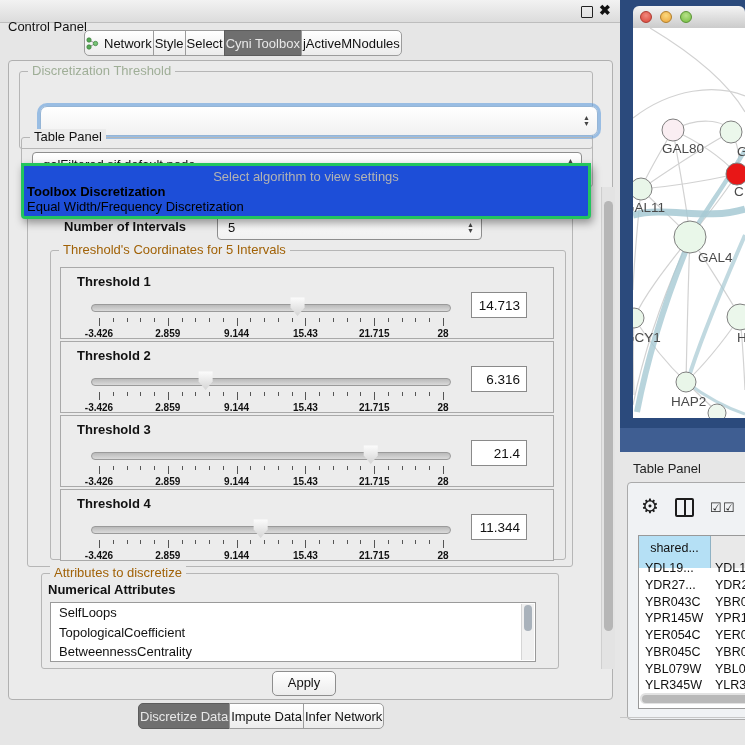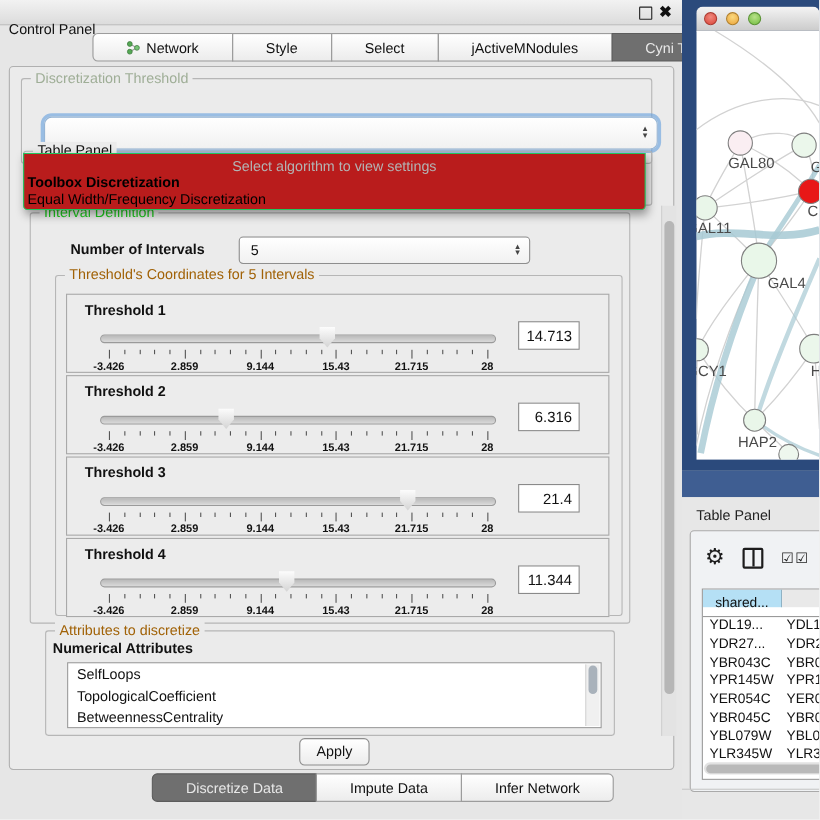--- a/index.html
+++ b/index.html
@@ -9,43 +9,43 @@
   #left{position:absolute;left:0;top:0;width:620px;height:745px;background:#e6e6e6;}
   #cp-titlebar{position:absolute;left:0;top:0;width:620px;height:22px;
       background:linear-gradient(#f2f2f2,#dcdcdc);border-bottom:1px solid #bdbdbd;}
   #cp-title{position:absolute;left:8px;top:19px;font-size:13px;color:#111;}
   #float-btn{position:absolute;left:581px;top:6px;width:10px;height:10px;border:1.6px solid #222;border-radius:1px;}
   #close-btn{position:absolute;left:599px;top:2px;font-size:14px;font-weight:bold;color:#111;}
   .tabbar{position:absolute;display:flex;}
   #top-tabs{left:85px;top:30px;}
   #bottom-tabs{left:139px;top:703px;}
   .tab{border:1px solid #9c9c9c;background:linear-gradient(#ffffff,#ececec);
-       padding:3px 30px;font-size:13px;color:#111;margin-left:-1px;height:18px;
+       padding:3px 1px;font-size:13px;color:#111;margin-left:-1px;height:18px;
        display:flex;align-items:center;gap:5px;white-space:nowrap;text-align:right;}
   .tab:first-child{border-radius:5px 0 0 5px;}
   .tab:last-child{border-radius:0 5px 5px 0;}
   .tab.selected{background:#6f6f6f;color:#e8e8e8;border-color:#5c5c5c;}
   #main-panel{position:absolute;left:8px;top:60px;width:603px;height:638px;
       background:#ebebeb;border:1px solid #b0b0b0;border-radius:4px;}
   .groupbox{position:absolute;border:1px solid #b6b6b6;border-radius:3px;}
   .grouptitle{position:absolute;top:-9px;left:8px;background:#ebebeb;padding:0 4px;font-size:13px;}
   .gt-green{color:#1fca1f;}
   .gt-blue{color:#a16207;}
   .gt-faded{color:#9fae97;}
   
   .combo{position:absolute;border:1px solid #8e8e8e;border-radius:4px;
       background:linear-gradient(#ffffff,#f1f1f1);display:flex;align-items:center;
       font-size:13px;color:#111;padding-left:10px;box-sizing:border-box;}
   .stepper{position:absolute;right:7px;top:50%;transform:translateY(-50%);
       font-size:7px;line-height:6px;color:#444;text-align:center;}
   #algo-combo{left:20px;top:34px;width:558px;height:30px;border-radius:7px;
       border:1px solid #95b5d6;box-shadow:0 0 0 3px rgba(98,158,221,.6);}
   
-  #algo-popup{position:absolute;left:12px;top:78px;width:564px;height:50px;background:#b91c1c;
-      border:1px solid #22c55e;border-radius:0 0 4px 4px;z-index:30;
+  #algo-popup{position:absolute;left:12px;top:102px;width:564px;height:50px;background:#1d4ed8;
+      border:3px solid #22c55e;border-radius:0 0 4px 4px;z-index:30;
       box-shadow:2px 4px 9px rgba(0,0,0,.38);}
   #popup-hint{position:absolute;left:0;top:3px;width:100%;text-align:center;font-size:13px;color:#b3b3b3;}
   .popup-item{position:absolute;left:3px;font-size:13px;color:#000;}
   #popup-item-0{top:18px;font-weight:bold;}
   #popup-item-1{top:33px;}
   
   .threshold-panel{position:absolute;left:9px;width:492px;height:70px;border:1px solid #a9a9a9;background:#ececec;}
   .th-label{position:absolute;left:16px;top:6px;font-size:13px;font-weight:bold;color:#111;}
   .th-slider{position:absolute;left:30px;top:24px;width:360px;height:44px;}
   .track{position:absolute;left:0;top:12px;width:358px;height:6px;border:1px solid #9a9a9a;border-radius:4px;
@@ -57,21 +57,21 @@
   .tickspan{position:absolute;left:8px;top:26px;width:344px;height:9px;}
   .tick{position:absolute;top:0;width:1px;background:#555;}
   .tick.minor{height:4px;}
   .tick.major{height:8px;}
   .labelspan{position:absolute;left:8px;top:36px;width:344px;height:12px;}
   .tick-label{position:absolute;transform:translateX(-50%);font-size:10px;font-weight:bold;color:#111;white-space:nowrap;}
   .th-value{position:absolute;left:410px;top:24px;width:56px;height:26px;border:1px solid #8a8a8a;
       background:#fff;font-size:13.5px;text-align:right;padding:0 6px 0 0;box-sizing:border-box;
       font-family:"Liberation Sans",sans-serif;color:#111;}
   
-  #attr-list{position:absolute;left:19px;top:28px;width:484px;height:58px;background:#ffffff;
+  #attr-list{position:absolute;left:8px;top:28px;width:484px;height:58px;background:#ffffff;
       border:1px solid #9a9a9a;overflow:hidden;}
   .attr-item{height:19.5px;line-height:19.5px;padding-left:8px;font-size:13px;color:#111;}
   #attr-scroll{position:absolute;right:1px;top:1px;width:12px;height:56px;background:#f0f0f0;border-left:1px solid #d5d5d5;}
   #attr-scroll-thumb{position:absolute;left:1.5px;top:1px;width:8px;height:26px;background:#a9b2bb;border-radius:4px;}
   
   #outer-scroll{position:absolute;left:592px;top:126px;width:13px;height:482px;background:#e3e3e3;border-left:1px solid #cfcfcf;}
   #outer-scroll-thumb{position:absolute;left:2px;top:14px;width:9px;height:430px;background:#b6b6b6;border-radius:5px;}
   #apply-btn{position:absolute;left:263px;top:610px;width:62px;height:23px;border:1px solid #8e8e8e;border-radius:5px;
       background:linear-gradient(#ffffff,#ececec);font-size:13px;color:#111;text-align:center;line-height:22px;}
   
@@ -91,21 +91,21 @@
   #table-inner{position:absolute;left:7px;top:30px;width:130px;height:236px;background:#f0f2f4;
       border:1px solid #aaaaaa;border-radius:4px 0 0 4px;}
   #tp-toolbar{position:absolute;left:0;top:0;width:130px;height:48px;}
   #gear-ic{position:absolute;left:13px;top:11px;font-size:20px;color:#1c1c1c;}
   #colsplit-ic{position:absolute;left:47px;top:15px;width:15px;height:15px;border:2px solid #1c1c1c;border-radius:2px;}
   #colsplit-ic:before{content:"";position:absolute;left:6.5px;top:0;width:2px;height:15px;background:#1c1c1c;}
   .chk-ic{position:absolute;top:17px;font-size:13px;color:#1c1c1c;}
   #chk1{left:82px;} #chk2{left:95px;}
   #tp-table{position:absolute;left:10px;top:52px;width:124px;height:172px;background:#ffffff;border:1px solid #999;overflow:hidden;}
   #tp-header{position:absolute;left:0;top:0;width:200px;height:24px;display:flex;border-bottom:1px solid #9a9a9a;}
-  .hdr-cell{height:16px;line-height:24px;font-size:12.5px;color:#111;text-align:center;box-sizing:border-box;}
+  .hdr-cell{height:32px;line-height:24px;font-size:12.5px;color:#111;text-align:center;box-sizing:border-box;}
   #hdr-shared{width:72px;background:#b5e0f5;border-right:1px solid #8fb2c4;}
   #hdr-name{width:80px;background:#e9e9e9;}
   #tp-rows{position:absolute;left:0;top:24px;width:200px;height:136px;overflow:hidden;}
   .tp-row{display:flex;height:16.75px;line-height:16.75px;font-size:12.5px;color:#111;}
   .cell-shared{width:72px;padding-left:6px;box-sizing:border-box;overflow:hidden;white-space:nowrap;}
   .cell-name{width:80px;padding-left:4px;box-sizing:border-box;overflow:hidden;white-space:nowrap;}
   #tp-hscroll{position:absolute;left:1px;bottom:4px;width:120px;height:11px;background:#e2e2e2;border-radius:6px;}
   #tp-hscroll-thumb{position:absolute;left:2px;top:1.5px;width:112px;height:8px;background:#b9b9b9;border-radius:5px;}
   #tp-divider{position:absolute;left:0;top:265px;width:125px;height:1px;background:#c7c7c7;}
   svg text{font-family:"Liberation Sans",sans-serif;}
@@ -132,25 +132,25 @@
             <circle cx="9.5" cy="6.5" r="2.2" fill="#77c477" stroke="#3c7c3c" stroke-width="0.7"></circle>
           </svg>
           <span>Network</span>
         </div>
         <div class="tab">
           <span>Style</span>
         </div>
         <div class="tab">
           <span>Select</span>
         </div>
+        <div class="tab selected">
+          <span>Cyni Toolbox</span>
+        </div>
         <div class="tab">
           <span>jActiveMNodules</span>
-        </div>
-        <div class="tab selected">
-          <span>Cyni Toolbox</span>
         </div>
       </div>
 
     <div id="main-panel">
 
       <div class="groupbox" id="algo-group" style="left:10px;top:10px;width:572px;height:76px;">
         <span class="grouptitle gt-faded">Discretization Threshold</span>
         <div class="combo" id="algo-combo">
           <span class="stepper">▲<br>▼</span>
         </div>

